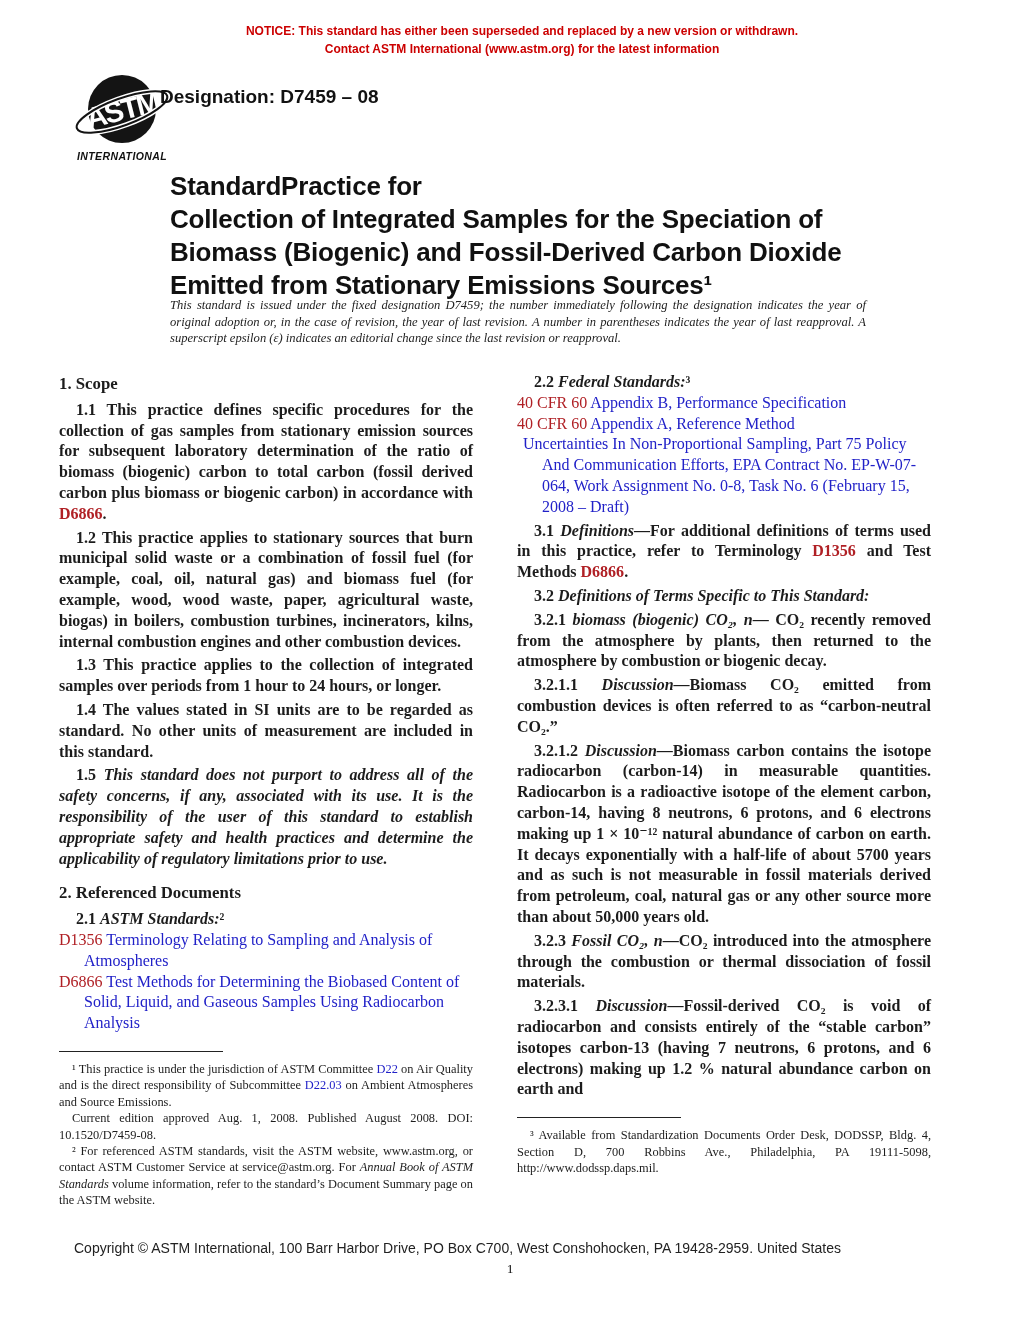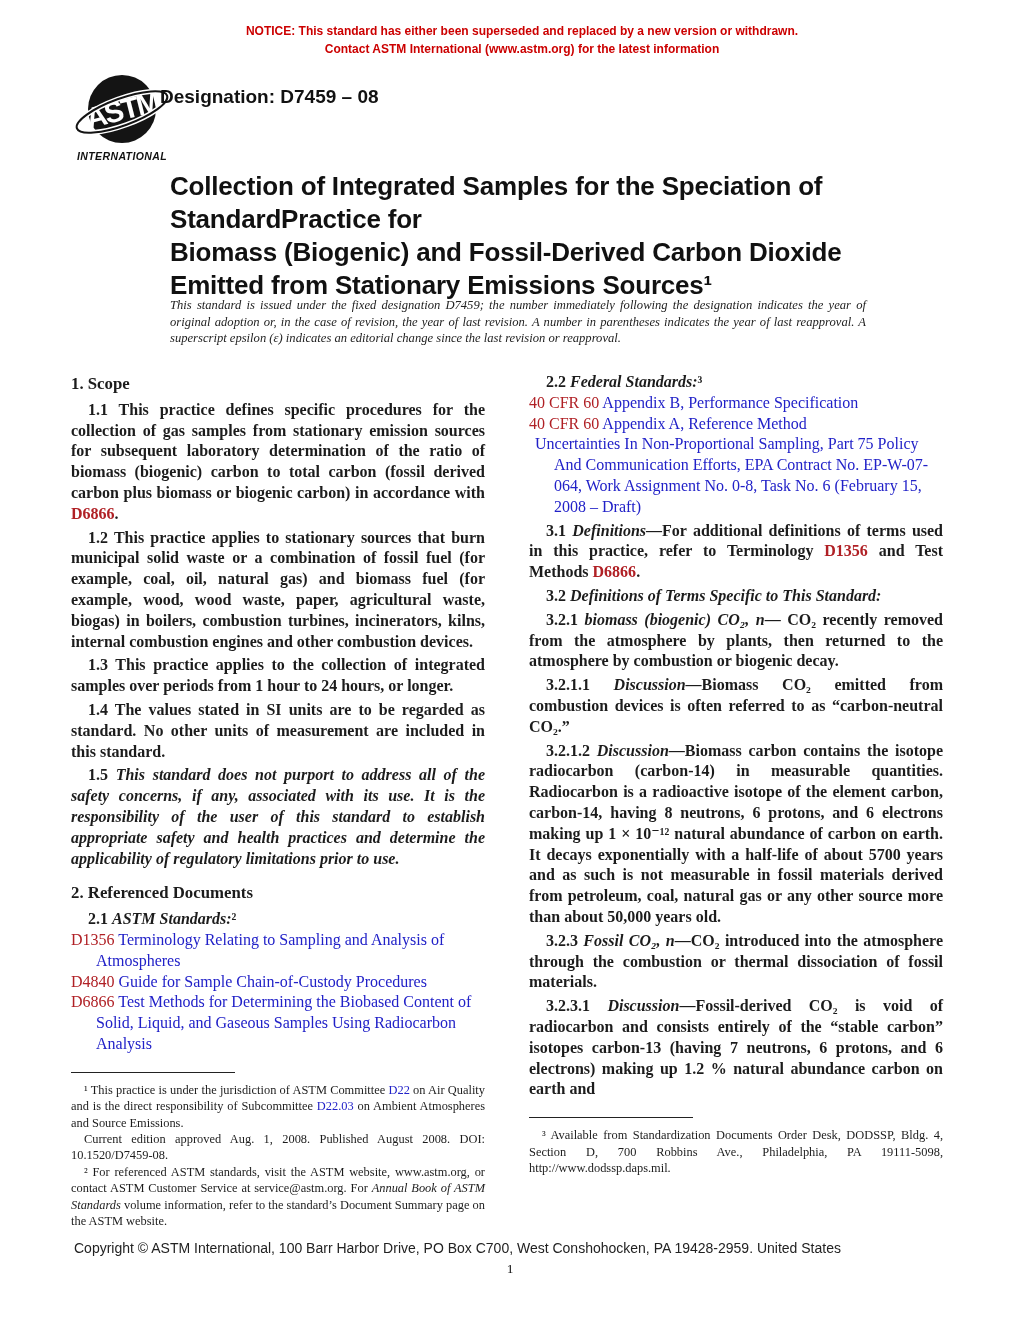--- a/index.html
+++ b/index.html
@@ -24,21 +24,21 @@
   }
   .title{
     position:absolute;left:170px;top:170px;width:724px;
     font-family:"Liberation Sans","DejaVu Sans",sans-serif;font-weight:bold;
     font-size:26px;line-height:33px;color:#111;letter-spacing:-0.2px;
   }
   .issuance{
     position:absolute;left:170px;top:297px;width:696px;
     font-size:12.6px;line-height:16.5px;text-align:justify;color:#222;font-style:italic;
   }
-  .columns{position:absolute;left:71px;top:372px;width:872px;display:flex;gap:44px;}
+  .columns{position:absolute;left:59px;top:372px;width:872px;display:flex;gap:44px;}
   .col{width:420px;text-align:justify;font-size:16px;line-height:20.8px;}
   .h{font-weight:bold;font-size:16.8px;margin:14px 0 5px 0;text-align:left;}
   .h.first{margin-top:2px;}
   .p{margin:3px 0 0 0;text-indent:17px;font-weight:bold;}
   .ref{margin:0;padding-left:25px;text-indent:-25px;text-align:left;}
   .fnblock{margin-top:17px;}
   .fnrule{width:164px;border-top:1.4px solid #222;margin:0 0 9px 0;height:0;}
   .fn{font-size:12.4px;line-height:16.4px;text-indent:13px;margin:0;text-align:justify;}
   .sg-i{font-style:italic;}
   .sg-red{color:var(--link-red,#b02025);margin-top:48px;}
@@ -65,40 +65,39 @@
       <ellipse cx="50" cy="40" rx="48" ry="13.5" fill="none" stroke="#ffffff" stroke-width="5"></ellipse>
       <ellipse cx="50" cy="40" rx="48" ry="13.5" fill="none" stroke="#141414" stroke-width="2"></ellipse>
     </g>
   </svg>
   <div class="logo-intl">INTERNATIONAL</div>
 </div>
 
 <div class="designation">Designation: D7459 – 08</div>
 
 <div class="title">
+  <div>StandardPractice for</div>
   <div>Collection of Integrated Samples for the Speciation of</div>
-  <div>StandardPractice for</div>
   <div>Biomass (Biogenic) and Fossil-Derived Carbon Dioxide</div>
   <div>Emitted from Stationary Emissions Sources¹</div>
 </div>
 
 <div class="issuance">This standard is issued under the fixed designation D7459; the number immediately following the designation indicates the year of original adoption or, in the case of revision, the year of last revision. A number in parentheses indicates the year of last reapproval. A superscript epsilon (ε) indicates an editorial change since the last revision or reapproval.</div>
 
 <div class="columns">
   <div class="col">
     <div class="h first">1. Scope</div>
     <p class="p"><span>1.1 This practice defines specific procedures for the collection of gas samples from stationary emission sources for subsequent laboratory determination of the ratio of biomass (biogenic) carbon to total carbon (fossil derived carbon plus biomass or biogenic carbon) in accordance with </span><span class="sg-red">D6866</span><span>.</span></p>
     <p class="p"><span>1.2 This practice applies to stationary sources that burn municipal solid waste or a combination of fossil fuel (for example, coal, oil, natural gas) and biomass fuel (for example, wood, wood waste, paper, agricultural waste, biogas) in boilers, combustion turbines, incinerators, kilns, internal combustion engines and other combustion devices.</span></p>
     <p class="p"><span>1.3 This practice applies to the collection of integrated samples over periods from 1 hour to 24 hours, or longer.</span></p>
     <p class="p"><span>1.4 The values stated in SI units are to be regarded as standard. No other units of measurement are included in this standard.</span></p>
     <p class="p"><span>1.5 </span><span class="sg-i">This standard does not purport to address all of the safety concerns, if any, associated with its use. It is the responsibility of the user of this standard to establish appropriate safety and health practices and determine the applicability of regulatory limitations prior to use.</span></p>
     <div class="h">2. Referenced Documents</div>
     <p class="p"><span>2.1 </span><span class="sg-i">ASTM Standards:</span><span>²</span></p>
     <p class="ref"><span class="sg-red">D1356 </span><span class="sg-blue">Terminology Relating to Sampling and Analysis of Atmospheres</span></p>
-    <p class="ref"><span class="sg-red">D4840 </span><span class="sg-blue">Guide for Sample Chain-of-Custody Procedures</span></p>
     <p class="ref"><span class="sg-red">D6866 </span><span class="sg-blue">Test Methods for Determining the Biobased Content of Solid, Liquid, and Gaseous Samples Using Radiocarbon Analysis</span></p>
     <div class="fnblock">
       <div class="fnrule"></div>
       <p class="fn"><span>¹ This practice is under the jurisdiction of ASTM Committee </span><span class="sg-blue">D22</span><span> on Air Quality and is the direct responsibility of Subcommittee </span><span class="sg-blue">D22.03</span><span> on Ambient Atmospheres and Source Emissions.</span></p>
       <p class="fn"><span>Current edition approved Aug. 1, 2008. Published August 2008. DOI: 10.1520/D7459-08.</span></p>
       <p class="fn"><span>² For referenced ASTM standards, visit the ASTM website, www.astm.org, or contact ASTM Customer Service at service@astm.org. For </span><span class="sg-i">Annual Book of ASTM Standards</span><span> volume information, refer to the standard’s Document Summary page on the ASTM website.</span></p>
     </div>
   </div>
 
   <div class="col">

